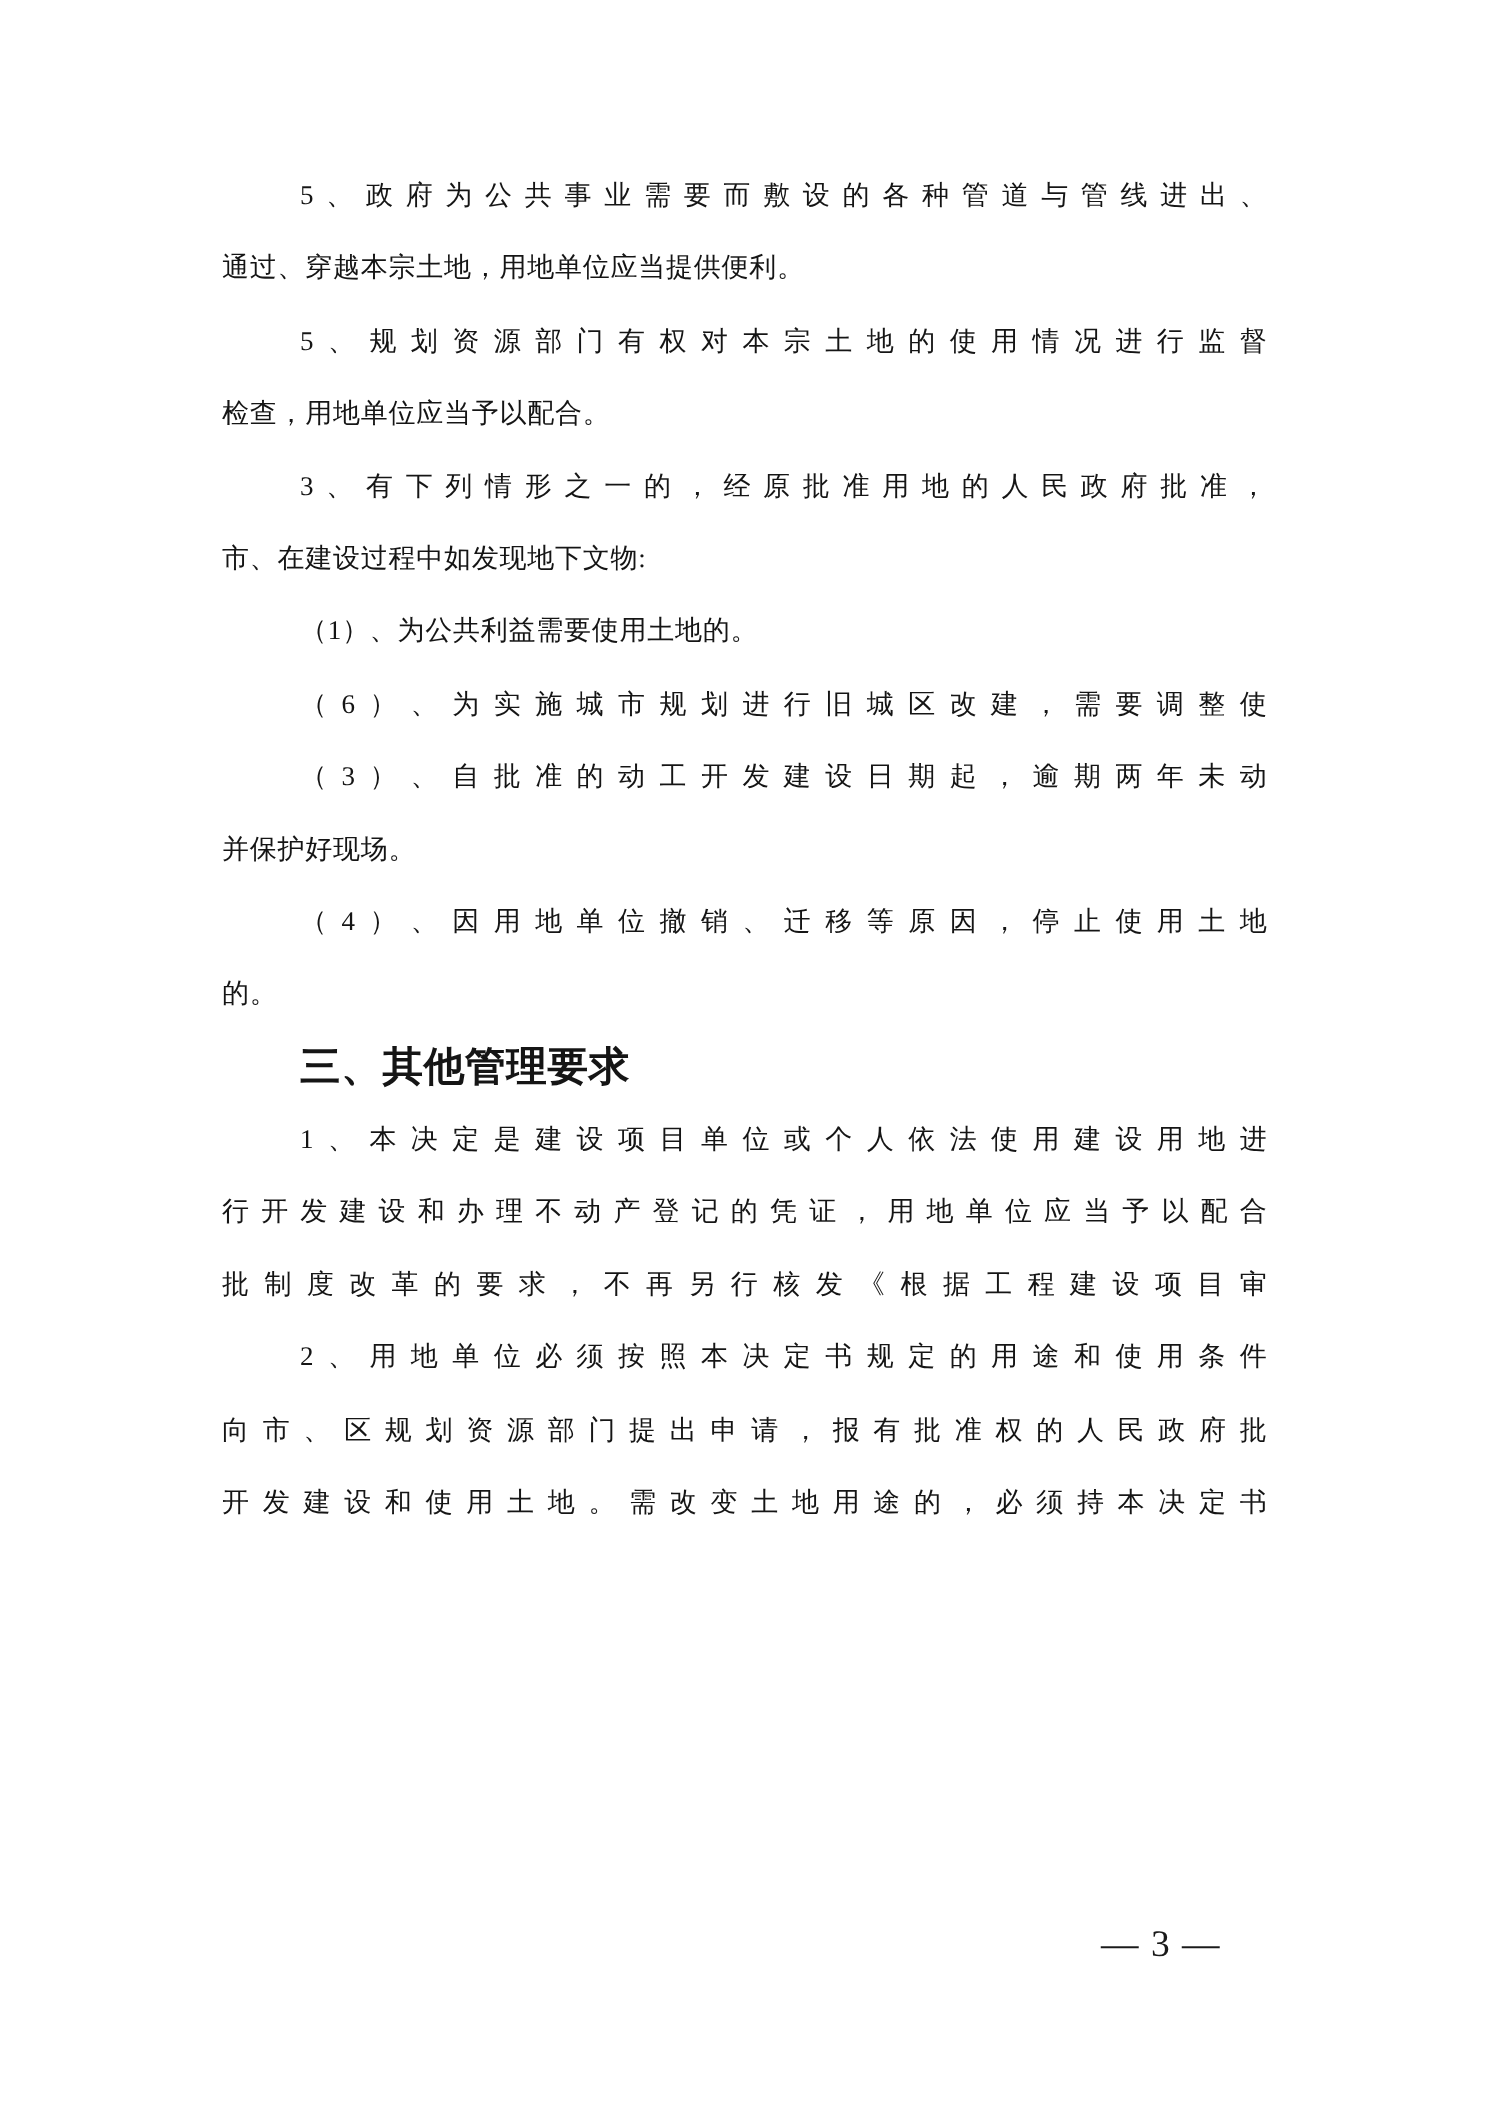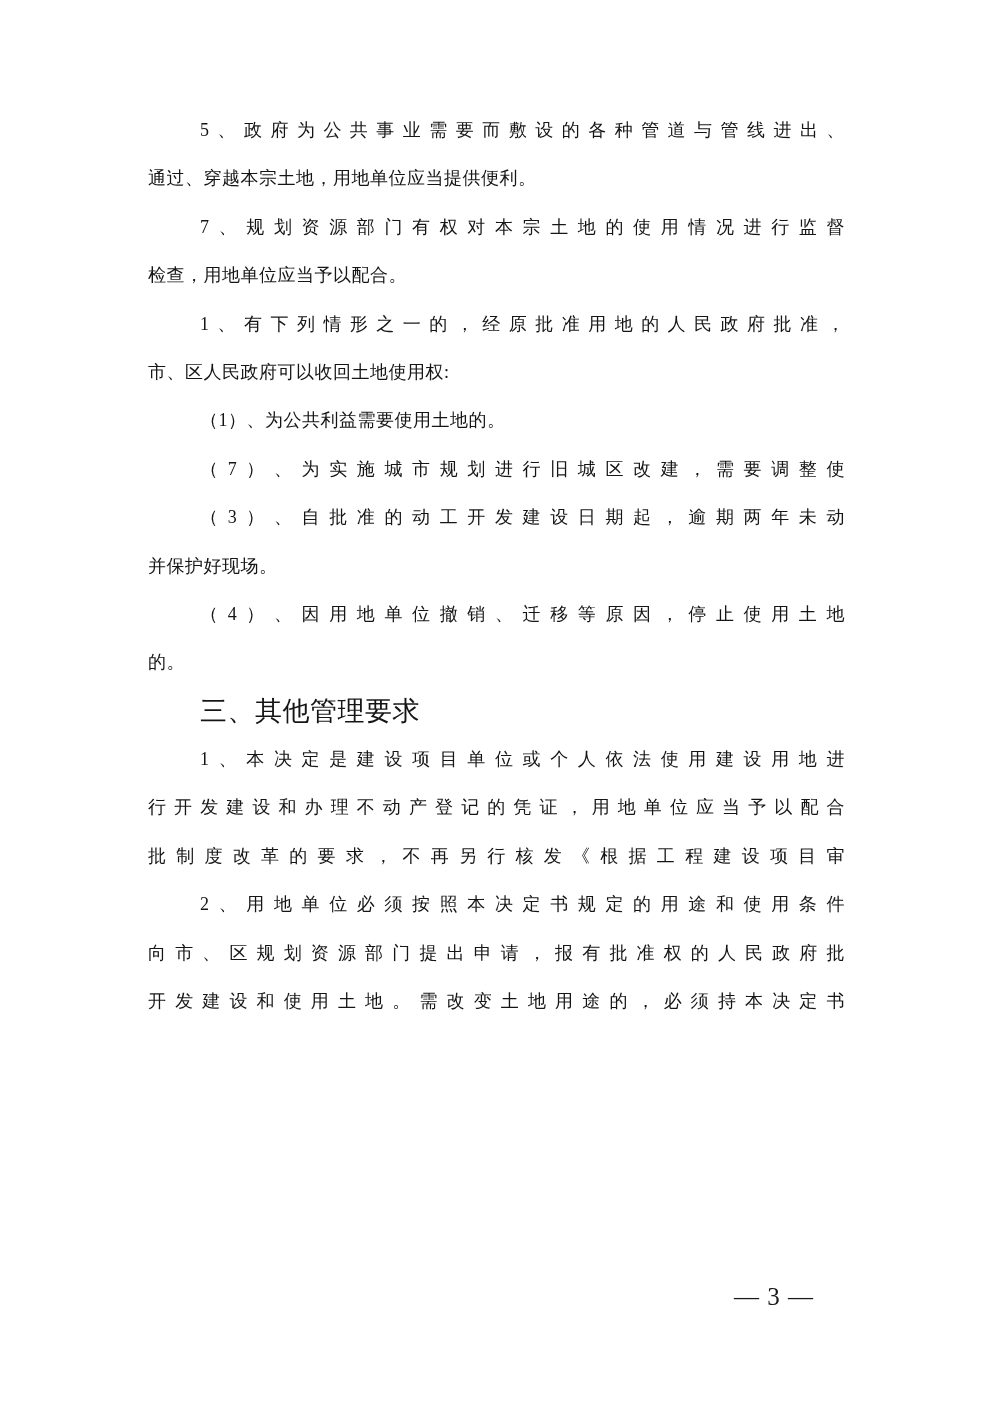--- a/index.html
+++ b/index.html
@@ -41,21 +41,21 @@
   }
   .first {
     text-indent: 52px;
   }
   .stretch {
     text-align: justify;
     text-align-last: justify;
   }
   .heading .line {
     font-family: "Liberation Sans", "DejaVu Sans", sans-serif;
-    font-weight: normal;
+    font-weight: bold;
     font-size: 27px;
   }
   .page-num {
     position: absolute;
     top: 1281px;
     right: 178px;
     font-size: 25px;
     line-height: 32px;
     letter-spacing: 1px;
     color: #1a1a1a;
@@ -66,35 +66,35 @@
 
 <div class="page">
   <div class="text-col">
 
     <p class="para">
       <span class="line first stretch">5、政府为公共事业需要而敷设的各种管道与管线进出、</span>
       <span class="line">通过、穿越本宗土地，用地单位应当提供便利。</span>
     </p>
 
     <p class="para">
-      <span class="line first stretch">7、规划资源部门有权对本宗土地的使用情况进行监督</span>
+      <span class="line first stretch">5、规划资源部门有权对本宗土地的使用情况进行监督</span>
       <span class="line">检查，用地单位应当予以配合。</span>
     </p>
 
     <p class="para">
-      <span class="line first stretch">1、有下列情形之一的，经原批准用地的人民政府批准，</span>
-      <span class="line">市、区人民政府可以收回土地使用权:</span>
+      <span class="line first stretch">3、有下列情形之一的，经原批准用地的人民政府批准，</span>
+      <span class="line">市、在建设过程中如发现地下文物:</span>
     </p>
 
     <p class="para">
       <span class="line first">（1）、为公共利益需要使用土地的。</span>
     </p>
 
     <p class="para">
-      <span class="line first stretch">（7）、为实施城市规划进行旧城区改建，需要调整使</span>
+      <span class="line first stretch">（6）、为实施城市规划进行旧城区改建，需要调整使</span>
     </p>
 
     <p class="para">
       <span class="line first stretch">（3）、自批准的动工开发建设日期起，逾期两年未动</span>
       <span class="line">并保护好现场。</span>
     </p>
 
     <p class="para">
       <span class="line first stretch">（4）、因用地单位撤销、迁移等原因，停止使用土地</span>
       <span class="line">的。</span>

